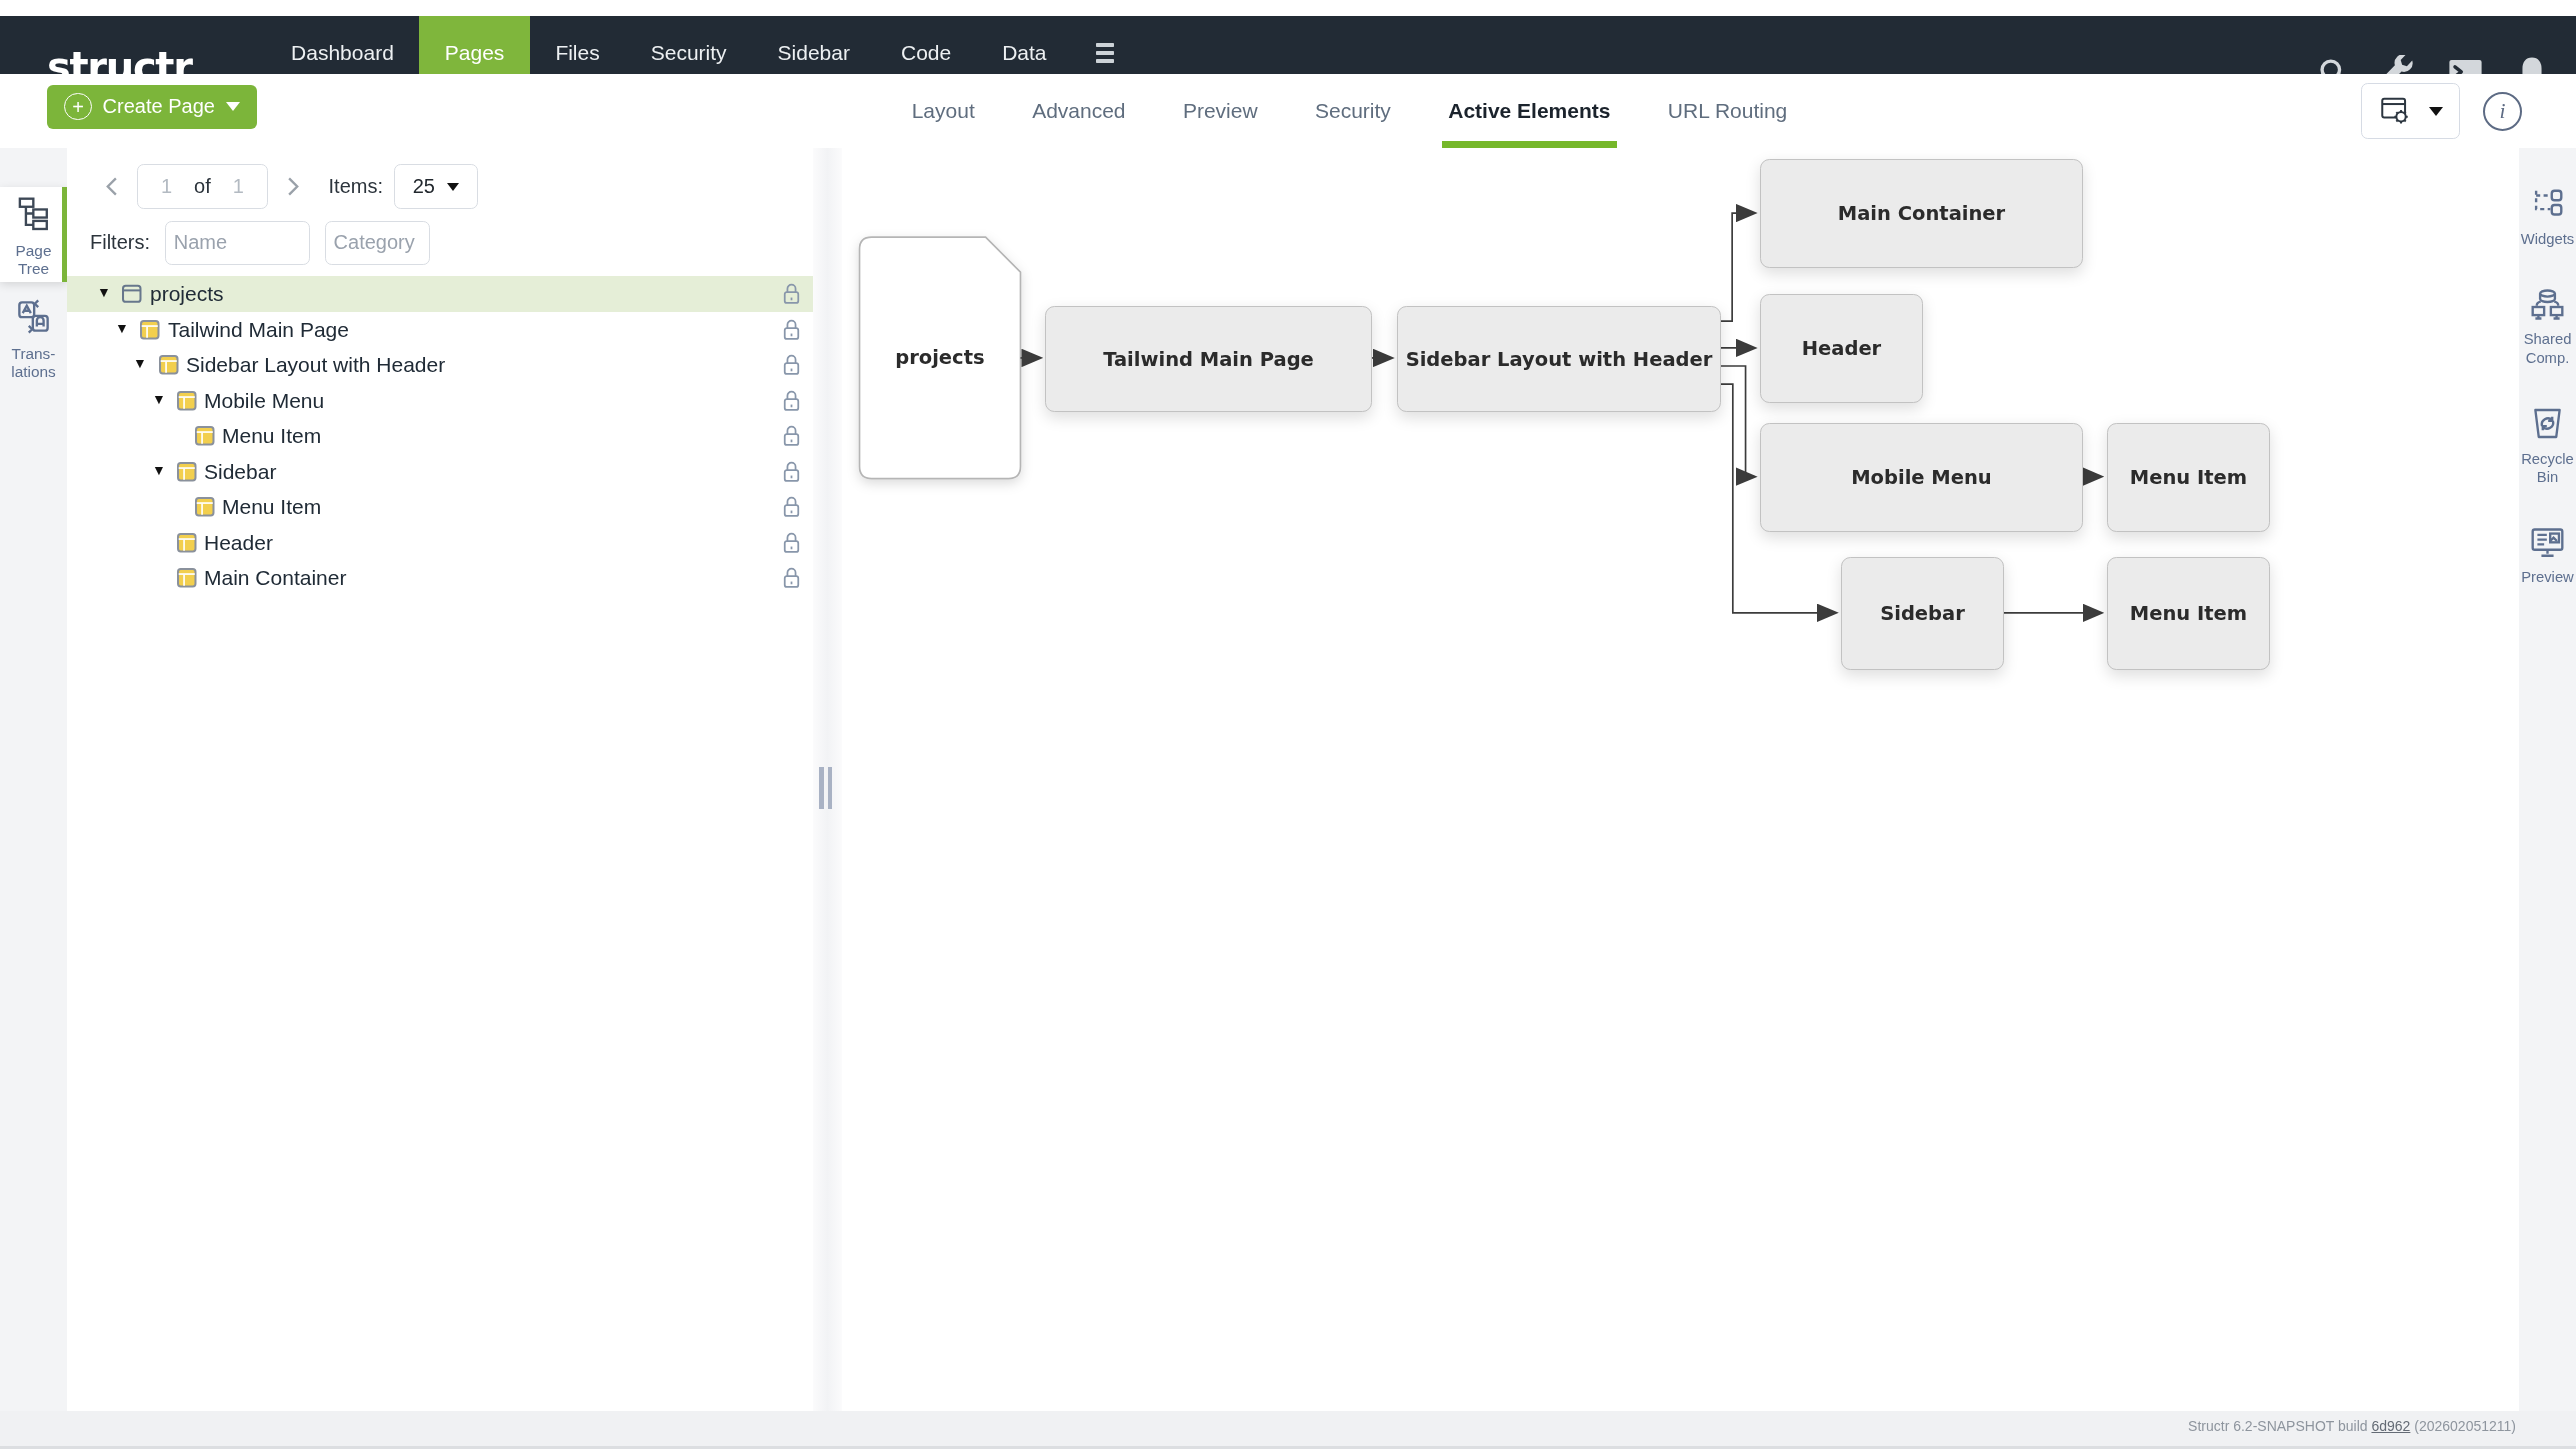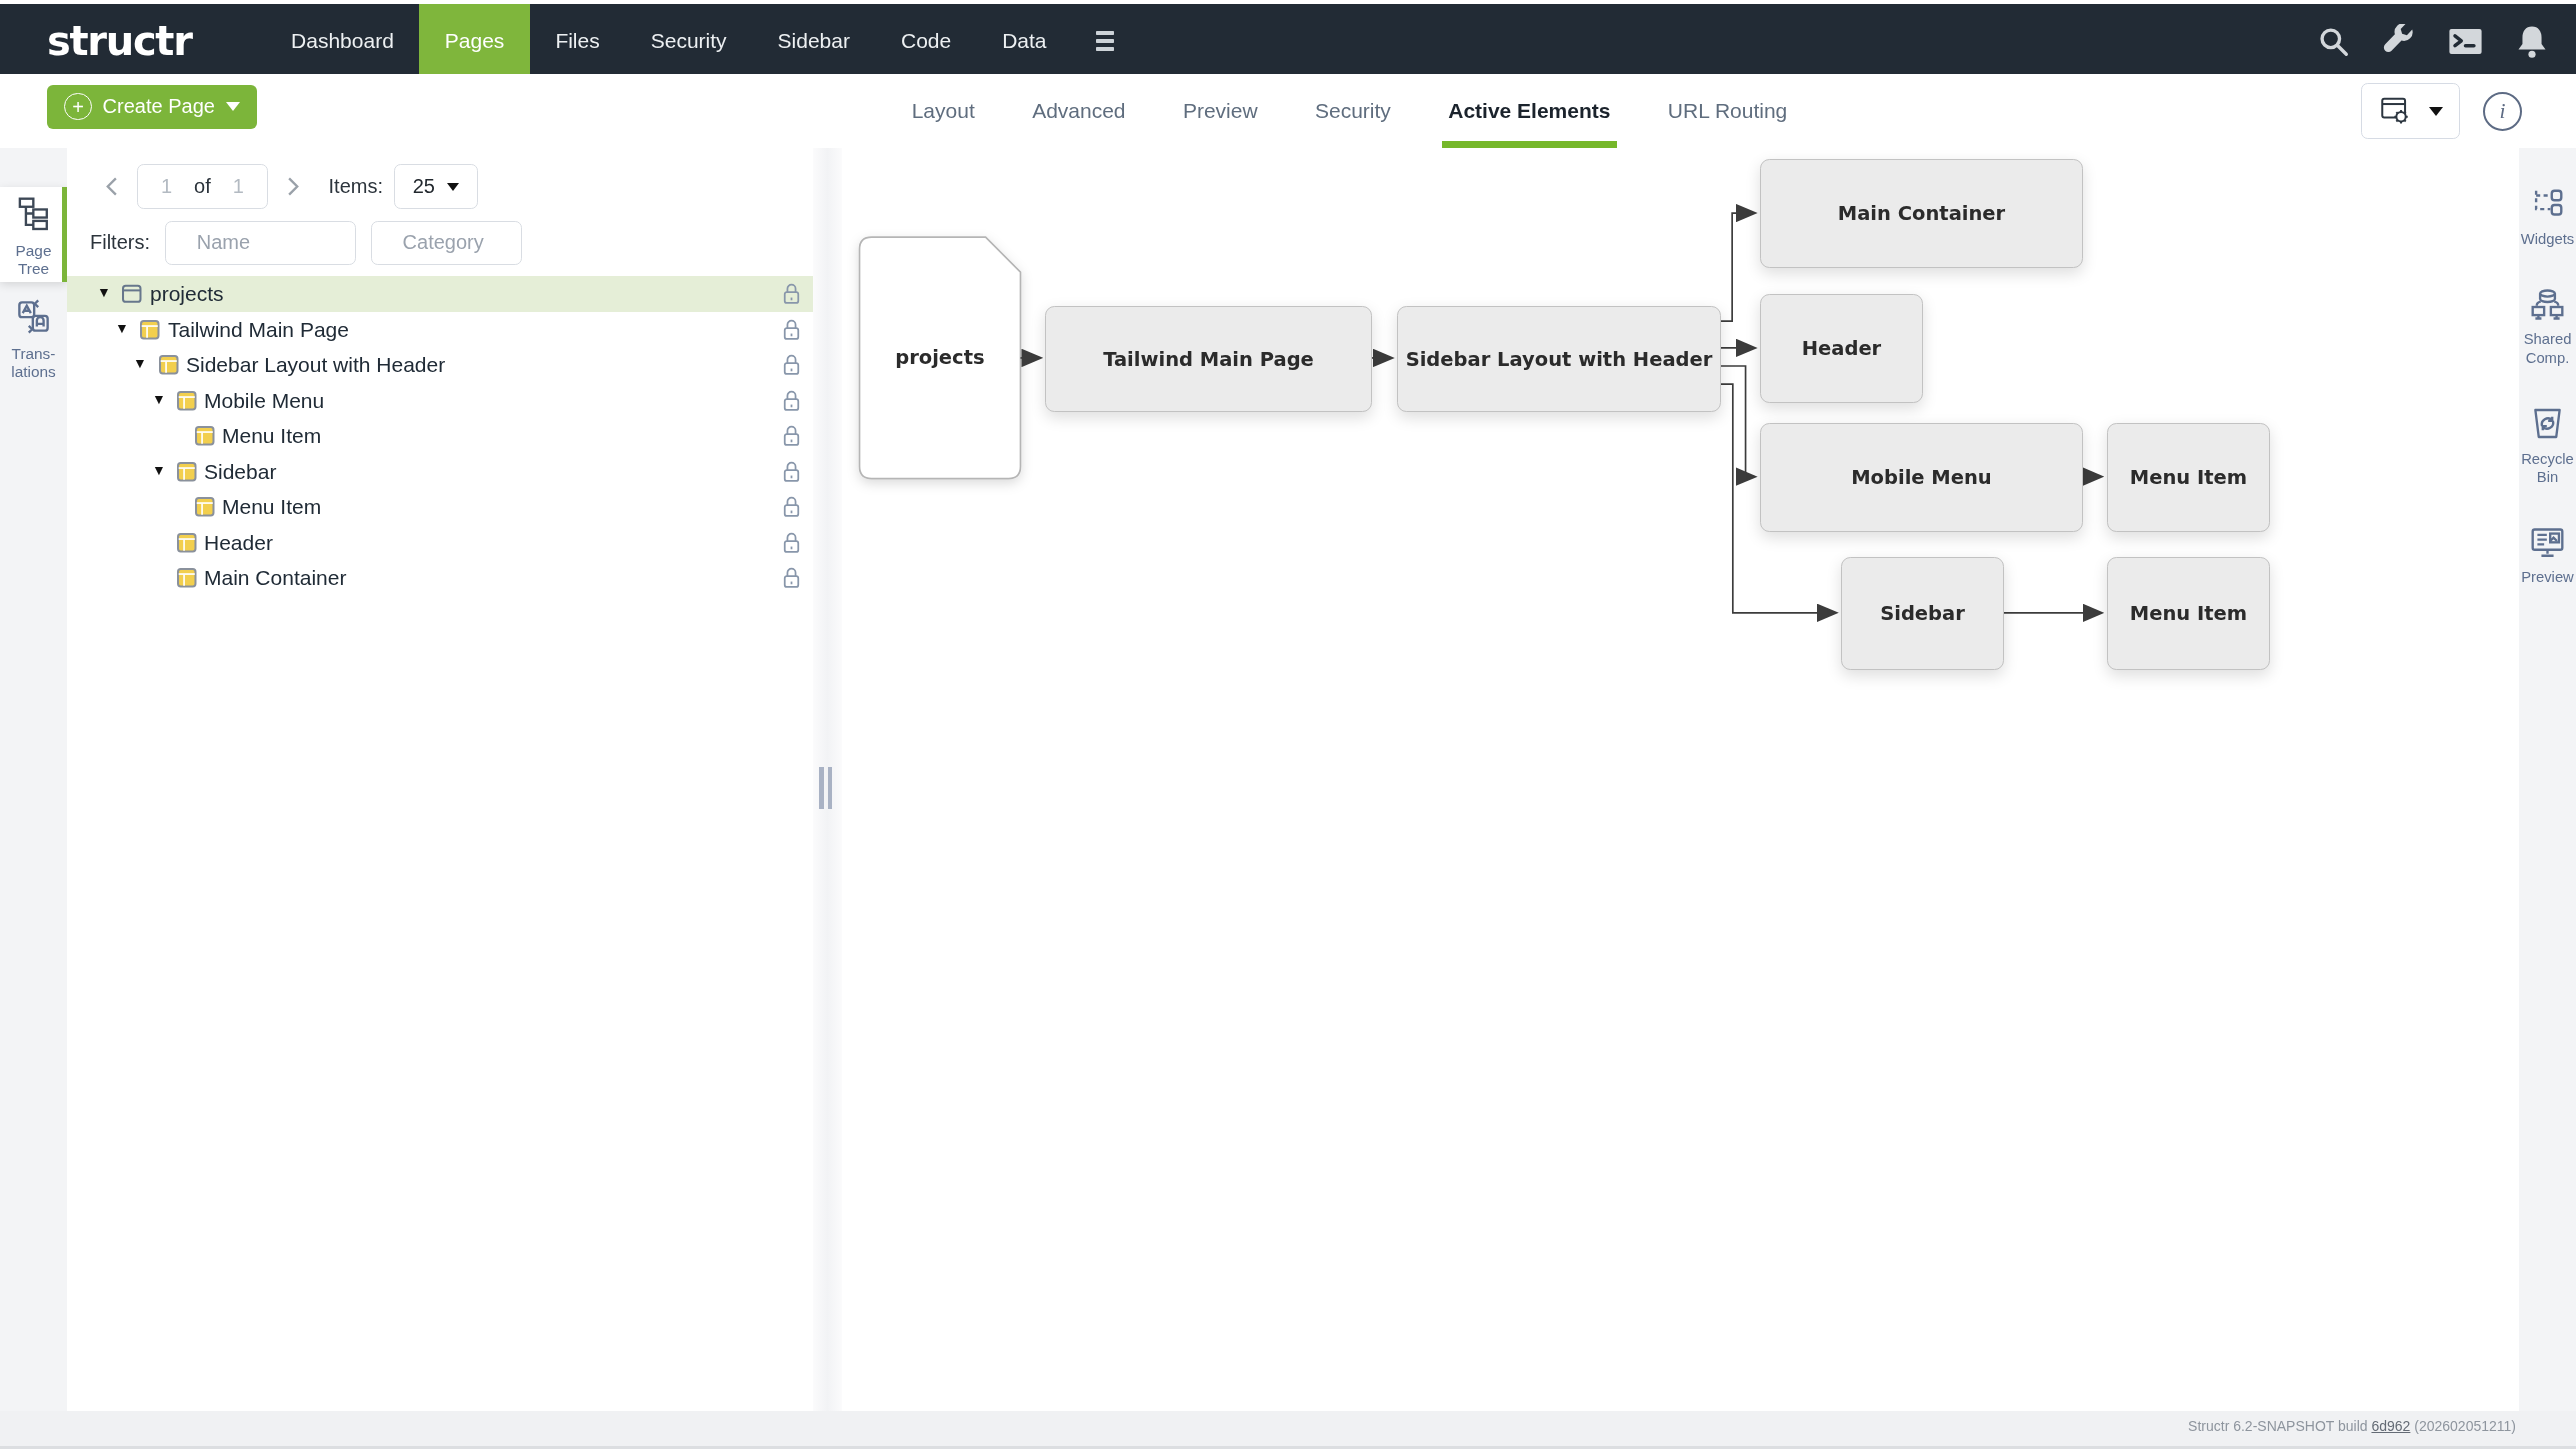--- a/index.html
+++ b/index.html
@@ -1,21 +1,21 @@
 <!DOCTYPE html>
 <html style="font-size:10.7px"><head>
 <meta charset="utf-8">
 <style>
   html,body{margin:0;padding:0;width:2576px;height:1449px;overflow:hidden;
     font-family:"Liberation Sans", sans-serif;background:#fff;}
   #app{position:relative;width:2576px;height:1449px;}
 
   
-  .topnav{position:absolute;left:0;top:4px;width:2576px;height:74px;background:#222b35;
-    display:flex;align-items:center;}
+  .topnav{position:absolute;left:0;top:16px;width:2576px;height:74px;background:#222b35;
+    display:flex;align-items:flex-end;}
   .logo{color:#fff;font-size:40px;font-weight:600;letter-spacing:-1.3px;margin-left:47px;
     font-family:"DejaVu Sans", sans-serif;}
   .navitems{display:flex;align-items:center;margin-left:74px;gap:0;height:74px;}
   .navitem{color:#edf0f2;font-size:21px;padding:0 25.5px;height:74px;display:flex;
     align-items:center;cursor:pointer;}
   .navitem.active{background:#7fb63c;color:#fff;}
   .burger{margin-left:6.7px;display:flex;flex-direction:column;gap:4px;padding:0 17.4px;cursor:pointer;}
   .burger i{display:block;width:17.4px;height:4px;background:#cdd3d8;border-radius:0.7px;}
   .topicons{margin-left:auto;display:flex;align-items:center;gap:31px;padding-right:27px;}
   .topicons .tic{width:35px;height:35px;display:flex;align-items:center;justify-content:center;cursor:pointer;}
@@ -60,21 +60,21 @@
   .pagein{width:43px;border:none;outline:none;text-align:center;font-size:20px;color:#b3bac2;
     font-family:"Liberation Sans",sans-serif;background:transparent;}
   .of-label{font-size:20px;color:#2c343c;padding:0 4px;}
   .items-label{font-size:20px;color:#2c343c;margin-left:12px;}
   .selectbox{height:43px;border:1.3px solid #d9dde3;border-radius:6.7px;display:flex;align-items:center;
     gap:12px;padding:0 18px;font-size:20px;color:#22282e;cursor:pointer;}
   .selectbox .caret-down{border-top-color:#111;border-left-width:6.7px;border-right-width:6.7px;border-top-width:8.7px;}
   .filter-row{display:flex;align-items:center;gap:14.8px;margin:13.4px 0 0 23px;height:42px;}
   .filter-label{font-size:20px;color:#2c343c;}
   .filter-input{height:42px;border:1.3px solid #d9dde3;border-radius:6.7px;font-size:20px;color:#333;
-    padding:0 31px;outline:none;font-family:"Liberation Sans",sans-serif;}
+    padding:0 8px;outline:none;font-family:"Liberation Sans",sans-serif;}
   .filter-input::placeholder{color:#9aa2ad;}
   .fi-name{width:127px;}
   .fi-cat{width:87px;}
 
   .tree{position:absolute;left:0;top:128px;width:746px;}
   .trow{position:absolute;left:0;width:746px;height:36px;cursor:pointer;}
   .trow.selected{background:#e5eed7;}
   .caret{position:absolute;top:9.4px;font-size:14px;color:#111;line-height:1;cursor:pointer;}
   .ticon{position:absolute;top:6.7px;}
   .tlabel{position:absolute;top:6px;font-size:21px;color:#202b36;white-space:nowrap;}

